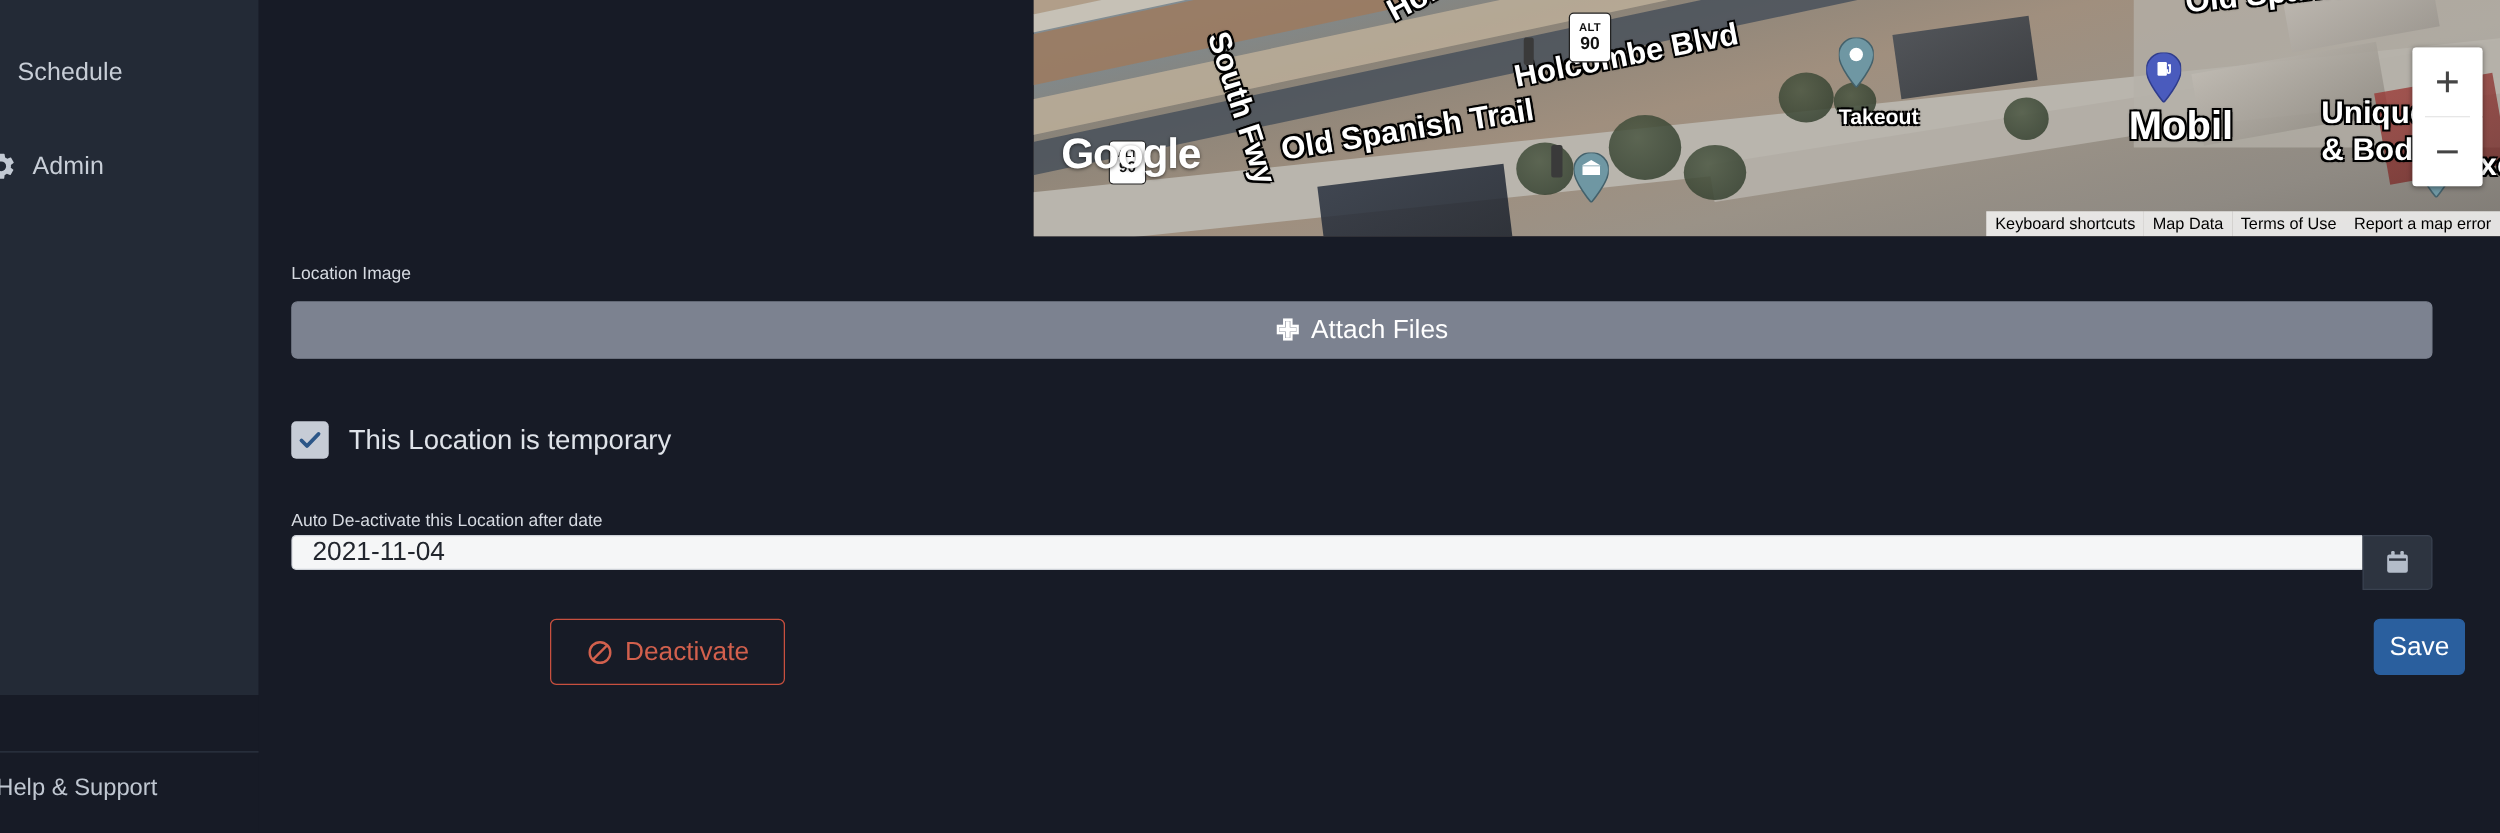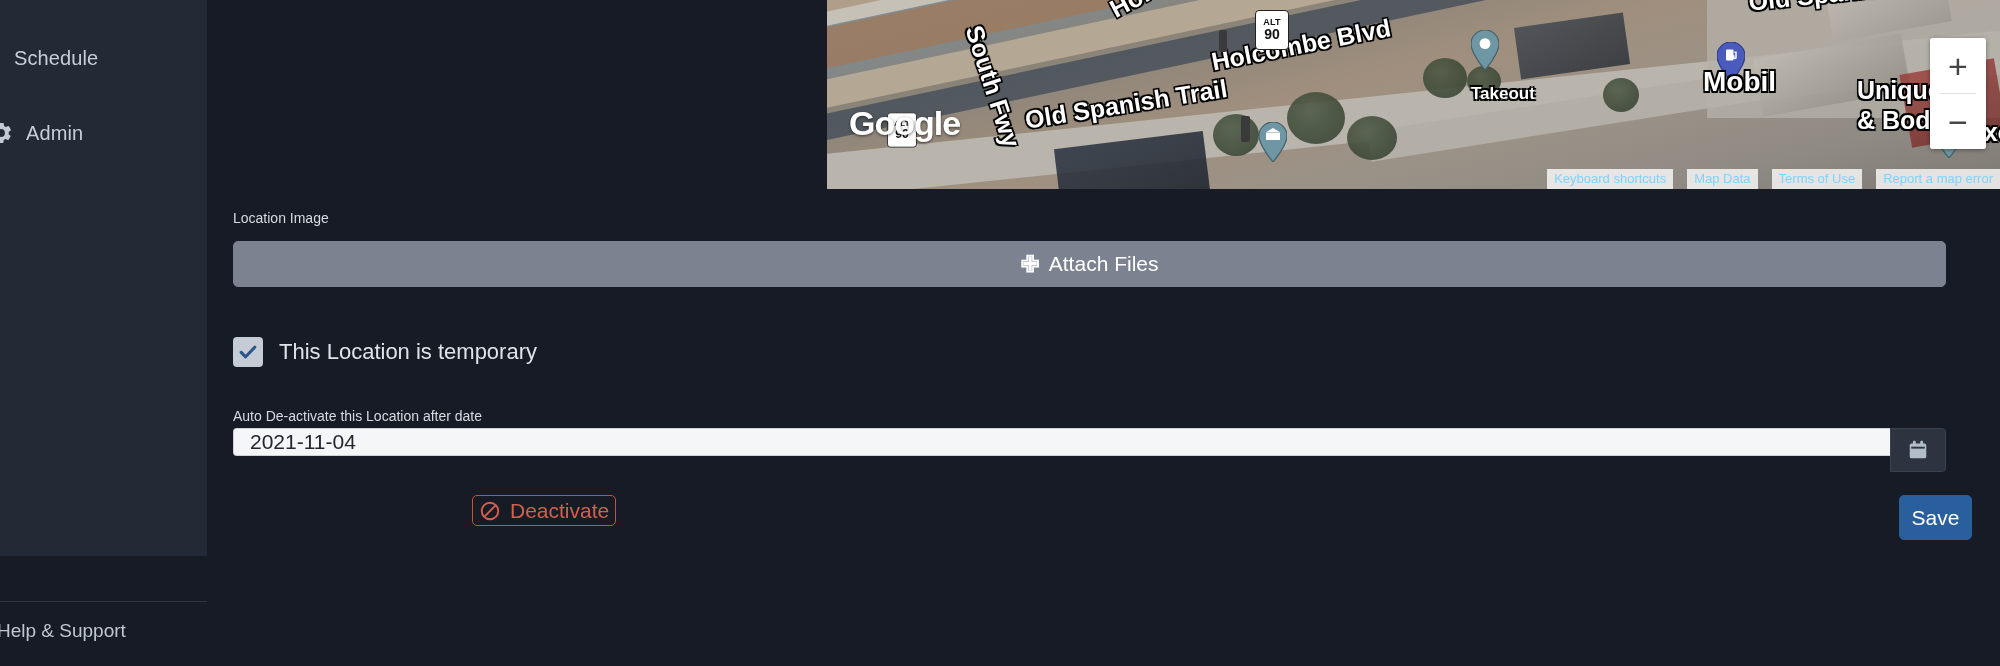--- a/index.html
+++ b/index.html
@@ -131,22 +131,22 @@
   .map-zoom button {
     display: block; width: 56px; height: 55px;
     border: 0; background: #fff; cursor: pointer;
     font-size: 34px; line-height: 50px; color: #444;
     font-family: "Liberation Sans", sans-serif;
   }
   .map-zoom .sep { height: 1px; background: #e0e0e0; margin: 0 10px; }
 
   .map-attrib {
     position: absolute; right: 0; bottom: 0;
-    display: flex; align-items: flex-start; gap: 14px;
-    font-size: 13px; color: #7dd3fc;
+    display: flex; align-items: flex-start; gap: 0;
+    font-size: 13px; color: #000000;
     font-family: "Liberation Sans", sans-serif;
   }
   .map-attrib span {
     background: rgba(255,255,255,.78);
     padding: 2px 7px 3px;
     white-space: nowrap;
   }
 
   
   .form { position: absolute; left: 0; top: 0; width: 100%; }
@@ -206,29 +206,28 @@
     background: #2d3440;
     border: 1px solid #3a4250;
     border-radius: 0 4px 4px 0;
     display: flex; align-items: center; justify-content: center;
     cursor: pointer;
   }
   .date-btn svg { display:block; }
 
   .deact-btn {
     position: absolute; left: 233px; top: 495px;
-    height: 31px; padding: 0 6px;
+    height: 53px; padding: 0 28px;
     background: transparent;
     border: 1px solid #c8503f;
     border-radius: 5px;
     color: #d2604d; font-size: 21px;
     display: flex; align-items: center; gap: 9px;
     cursor: pointer;
     font-family: "Liberation Sans", sans-serif;
-    margin-left: 32px;
   }
   .ban-icon svg { display: block; }
 
   .save-btn {
     position: absolute; left: 1692px; top: 495px;
     width: 73px; height: 45px;
     background: #2a5f9e;
     border: 1px solid #2a5f9e;
     border-radius: 5px;
     color: #fff; font-size: 21px;
@@ -322,21 +321,21 @@
         </div>
         <div class="mlabel sub" style="left:644px;top:214px;">Takeout</div>
 
         <div class="pin" style="left:890px;top:172px;">
           <svg width="28" height="40" viewBox="0 0 28 40">
             <path d="M14 0C6.3 0 0 6.3 0 14c0 9.6 14 26 14 26s14-16.4 14-26c0-7.7-6.3-14-14-14z" fill="#4a5bbd" stroke="#2f3c8c" stroke-width="1.2"></path>
             <rect x="9" y="7.5" width="7.5" height="11" rx="1" fill="#fff"></rect>
             <path d="M17.4 10.2h1.6v5.2a1.1 1.1 0 0 1-2.2 0v-2.1" stroke="#fff" stroke-width="1.5" fill="none"></path>
           </svg>
         </div>
-        <div class="mlabel" style="left:876px;top:196px;font-size:28px;">Mobil</div>
+        <div class="mlabel" style="left:876px;top:212px;font-size:32px;">Mobil</div>
 
         <div class="pin" style="left:432px;top:252px;">
           <svg width="28" height="40" viewBox="0 0 28 40">
             <path d="M14 0C6.3 0 0 6.3 0 14c0 9.6 14 26 14 26s14-16.4 14-26c0-7.7-6.3-14-14-14z" fill="#6f97a3" stroke="#44616b" stroke-width="1.2"></path>
             <rect x="7" y="11" width="14" height="7" fill="#fff"></rect>
             <path d="M6.5 10.4 14 6l7.5 4.4z" fill="#fff"></path>
           </svg>
         </div>
 
         <div class="mlabel" style="left:1030px;top:206px;font-size:25px;">Unique Pa</div>

